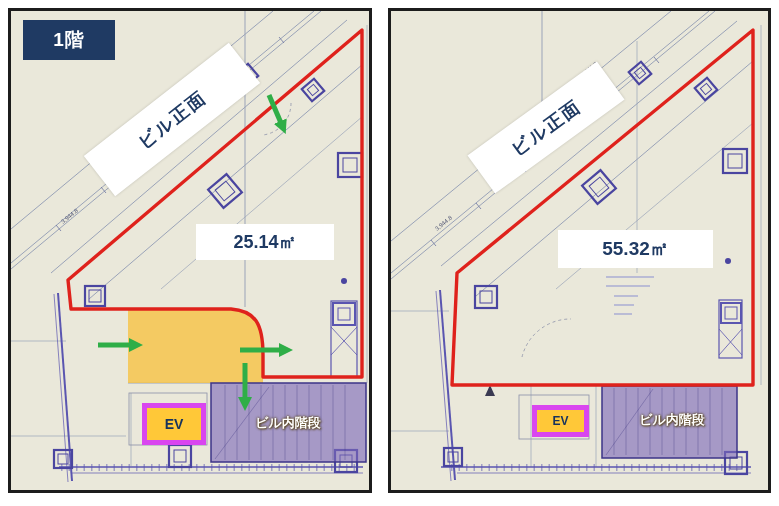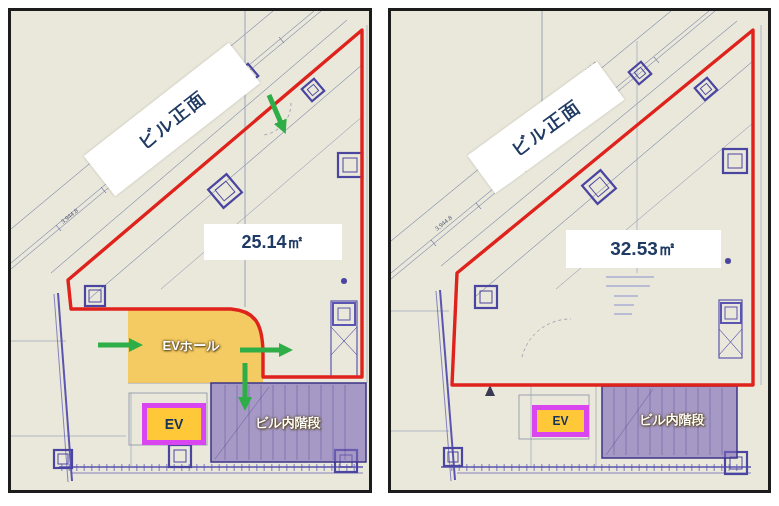--- a/index.html
+++ b/index.html
@@ -6,21 +6,21 @@
   body{width:779px;height:506px;background:#ffffff;font-family:"Liberation Sans","DejaVu Sans",sans-serif;position:relative;overflow:hidden;}
   .page{position:absolute;inset:0;}
   .panel{position:absolute;top:8px;height:485px;border:3px solid #1c1c1c;background:#eae8da;box-sizing:border-box;}
   .panel-left{left:8px;width:364px;}
   .panel-right{left:388px;width:383px;}
   .panel svg{position:absolute;left:0;top:0;}
   .floor-badge{position:absolute;background:#1f3a63;color:#ffffff;font-weight:bold;font-size:19px;display:flex;align-items:center;justify-content:center;letter-spacing:1px;z-index:6;}
   .front-band{position:absolute;background:#ffffff;color:#1f3a63;font-weight:bold;font-size:18px;display:flex;align-items:center;justify-content:center;z-index:5;box-shadow:0 0 3px rgba(0,0,0,0.18);letter-spacing:2px;}
   .band-l{transform:rotate(-38deg);}
   .band-r{transform:rotate(-36deg);}
-  .area-box{position:absolute;background:#ffffff;color:#1f3a63;font-weight:bold;display:flex;align-items:center;justify-content:center;z-index:5;margin-left:8px;}
+  .area-box{position:absolute;background:#ffffff;color:#1f3a63;font-weight:bold;display:flex;align-items:center;justify-content:center;z-index:5;}
   .ev-box{position:absolute;background:#ffc838;border:5px solid #d946ef;color:#17335c;font-weight:bold;display:flex;align-items:center;justify-content:center;z-index:5;}
   .overlay-label{position:absolute;color:#ffffff;font-weight:bold;text-align:center;z-index:5;
     text-shadow:0 0 3px rgba(90,70,30,0.95),0 0 2px rgba(90,70,30,0.95),1px 1px 2px rgba(90,70,30,0.9);}
   .col-outer{fill:none;stroke:#4a45a0;stroke-width:2.2;}
   .col-inner{fill:none;stroke:#4a45a0;stroke-width:1;}
   .bgline{stroke:#9aa3b8;stroke-width:1;fill:none;}
   .thin{stroke-width:0.7;}
   .wall{stroke:#5a55b0;fill:none;}
   .tread{stroke:rgba(62,52,130,0.38);stroke-width:0.9;}
   .dimtext{font-size:6px;fill:#555a77;}
@@ -138,23 +138,23 @@
       <path d="M351,19 L351,366 L252,366 L252,344 C252,312 244,300 220,298 L60,298 L57,269 Z" fill="none" stroke="#df221c" stroke-width="3.4" stroke-linejoin="round"></path>
 
       <g stroke="#2fae47" stroke-width="5">
         <line x1="258" y1="84" x2="270" y2="112" marker-end="url(#ahL)"></line>
         <line x1="87" y1="334" x2="120" y2="334" marker-end="url(#ahL)"></line>
         <line x1="229" y1="339" x2="270" y2="339" marker-end="url(#ahL)"></line>
         <line x1="234" y1="352" x2="234" y2="388" marker-end="url(#ahL)"></line>
       </g>
     </svg>
 
+    <div class="floor-badge" style="left:12px;top:9px;width:92px;height:40px;">1階</div>
     <div class="front-band band-l" style="left:69px;top:83px;width:184px;height:51px;">ビル正面</div>
     <div class="area-box" style="left:185px;top:213px;width:138px;height:36px;font-size:18px;">25.14㎡</div>
-    <div class="overlay-label" style="left:134px;top:326px;width:92px;font-size:13px;">EVホール</div>
     <div class="ev-box" style="left:131px;top:392px;width:54px;height:32px;font-size:14px;">EV</div>
     <div class="overlay-label" style="left:216px;top:403px;width:122px;font-size:13px;">ビル内階段</div>
   </div>
 
   <div class="panel panel-right">
     <svg width="377" height="479" viewBox="0 0 377 479">
 
       <g>
         <line class="bgline" x1="0" y1="230" x2="280" y2="0"></line>
         <line class="bgline" x1="0" y1="262" x2="318" y2="0"></line>
@@ -251,18 +251,18 @@
           <line class="tread" x1="319" y1="377" x2="319" y2="444"></line>
             <line class="tread" x1="331" y1="377" x2="331" y2="444"></line>
           <line class="tread" x1="215" y1="444" x2="262" y2="378"></line>
         </g>
       </g>
 
       <path d="M362,19 L362,374 L61,374 L66,262 Z" fill="none" stroke="#df221c" stroke-width="3.4" stroke-linejoin="round"></path>
     </svg>
 
     <div class="front-band band-r" style="left:75px;top:93px;width:160px;height:47px;">ビル正面</div>
-    <div class="area-box" style="left:167px;top:219px;width:155px;height:38px;font-size:19px;">32.53㎡</div>
+    <div class="area-box" style="left:167px;top:219px;width:155px;height:38px;font-size:19px;">55.32㎡</div>
     <div class="ev-box" style="left:141px;top:394px;width:47px;height:22px;font-size:12px;">EV</div>
     <div class="overlay-label" style="left:221px;top:400px;width:120px;font-size:13px;">ビル内階段</div>
   </div>
 
 </div>
 
 </body></html>

